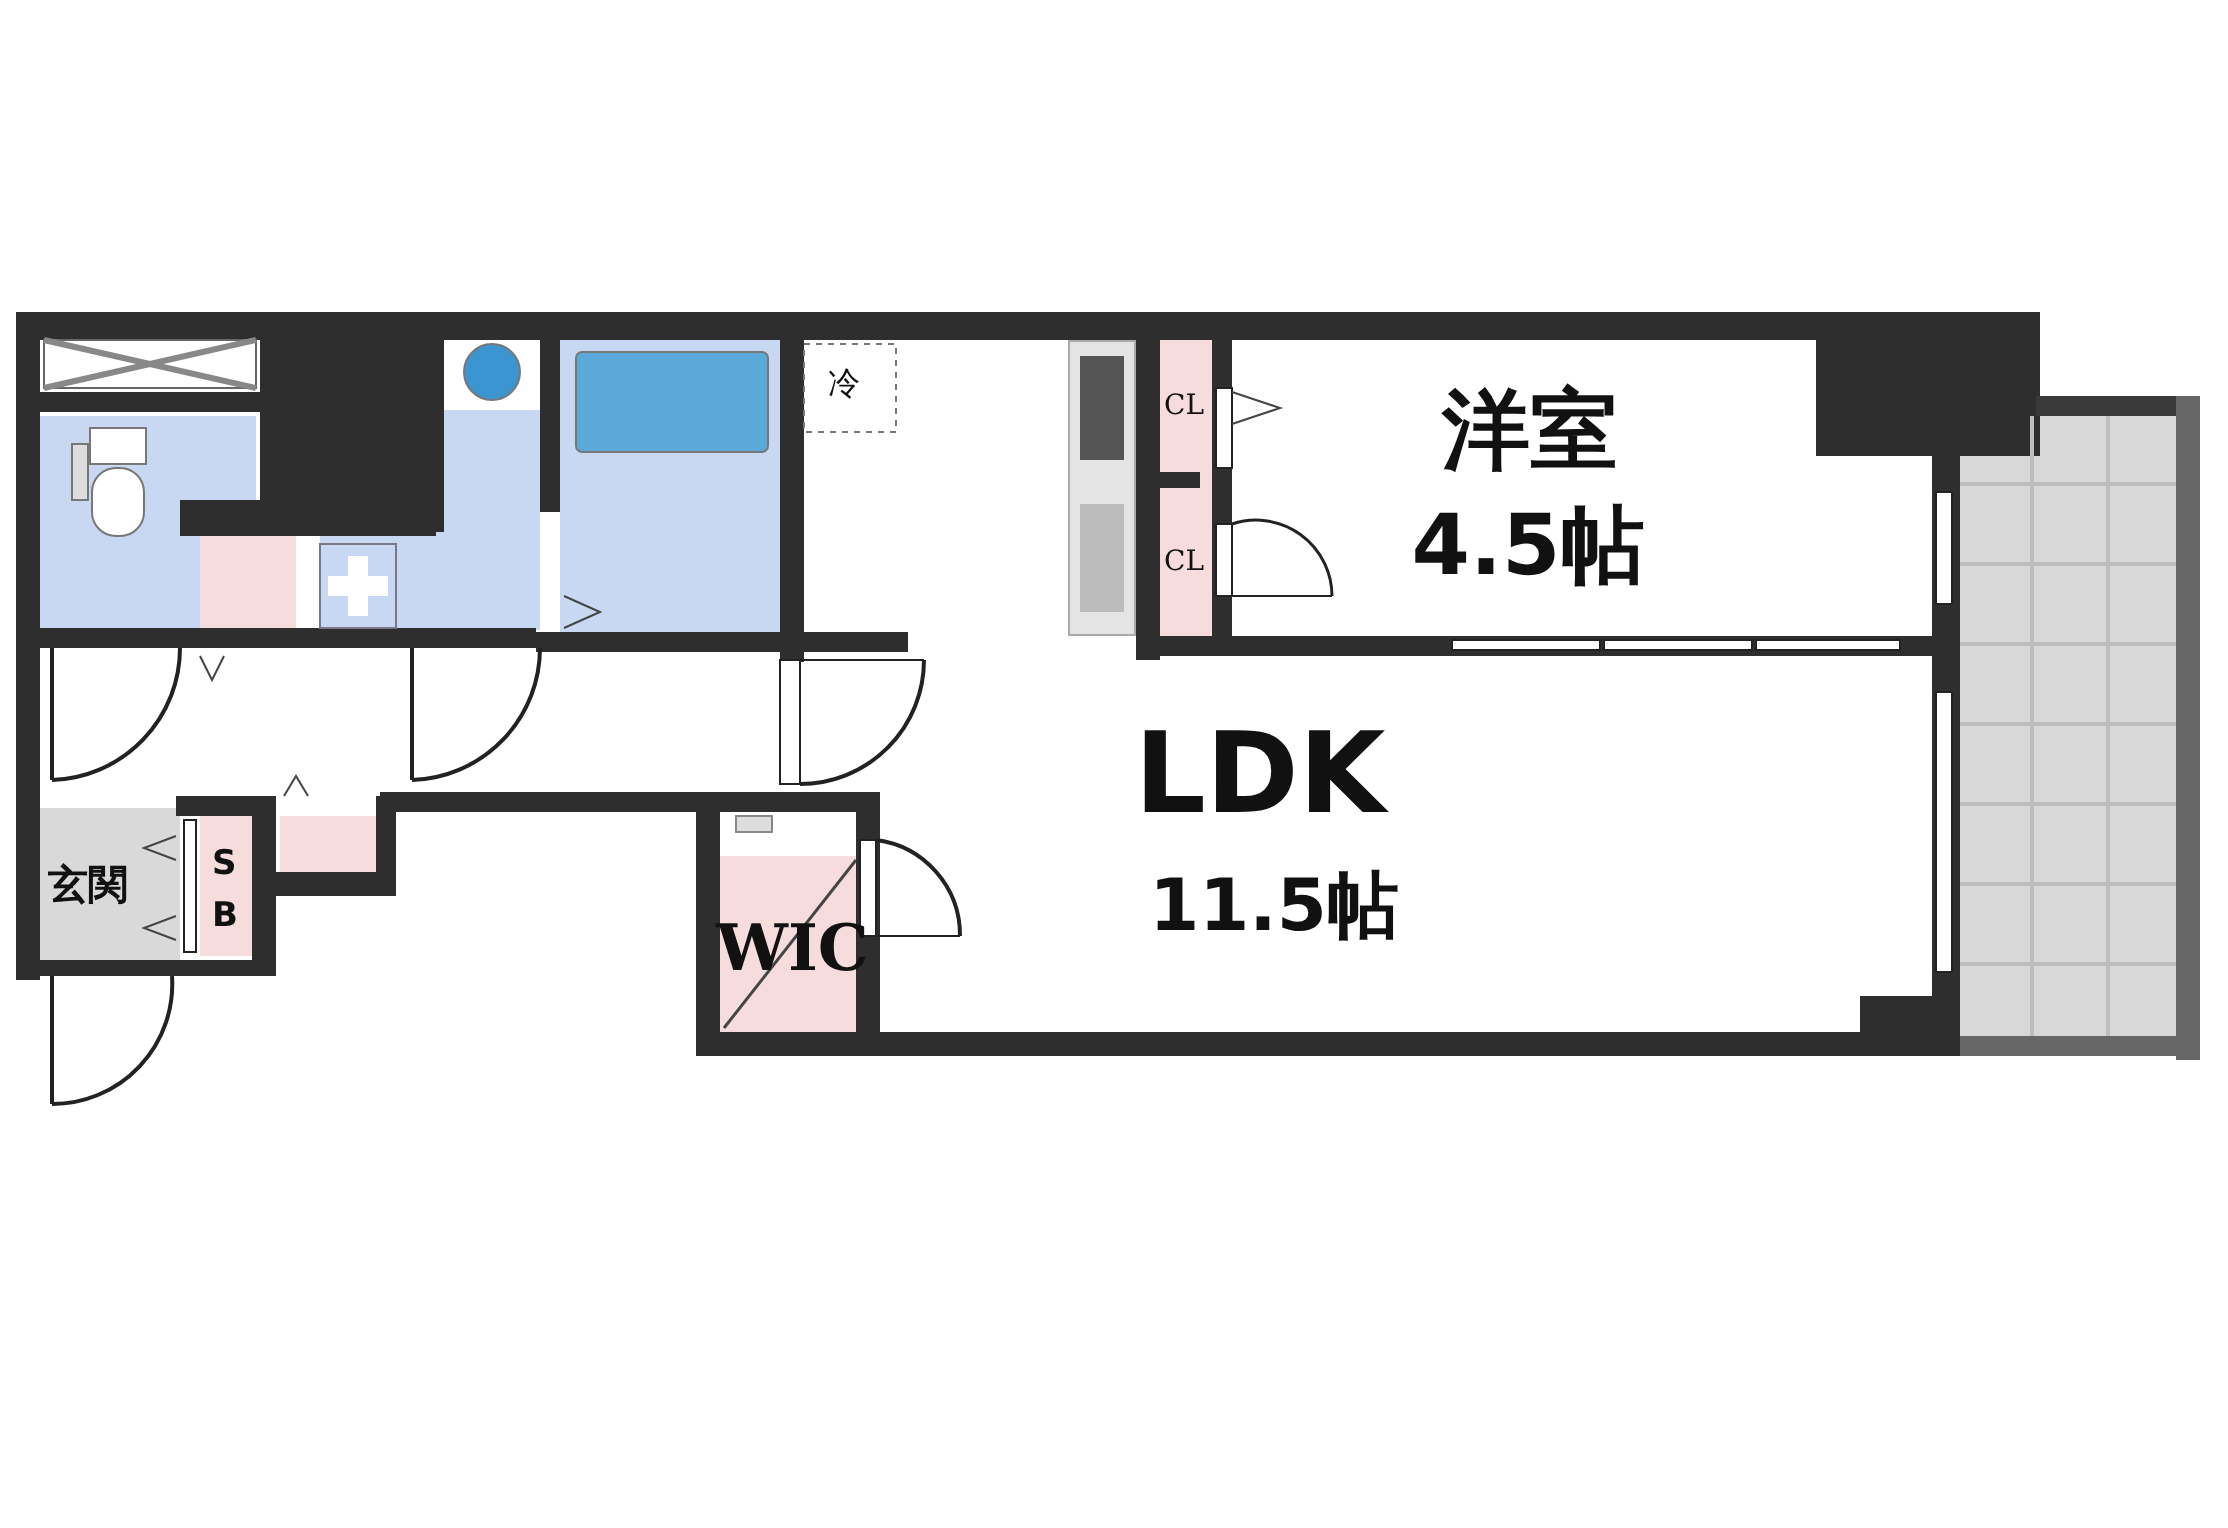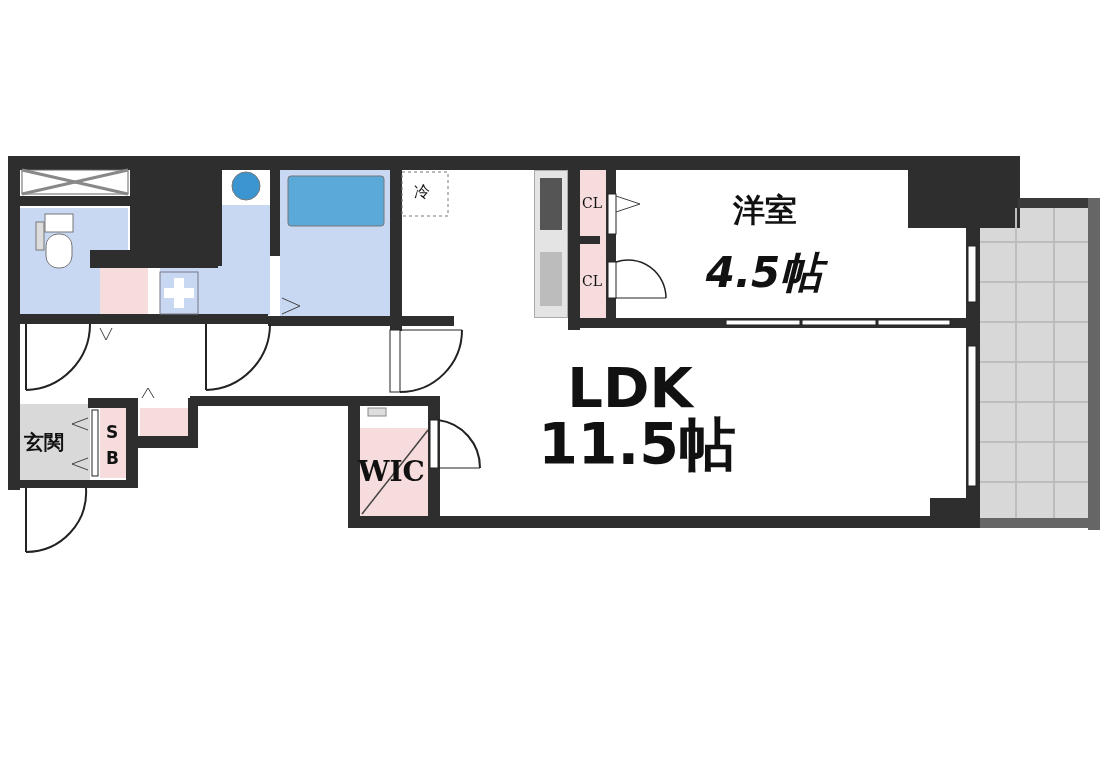--- a/index.html
+++ b/index.html
@@ -129,20 +129,20 @@
     <line x1="980" y1="362" x2="1088" y2="362"></line>
     <line x1="980" y1="402" x2="1088" y2="402"></line>
     <line x1="980" y1="442" x2="1088" y2="442"></line>
     <line x1="980" y1="482" x2="1088" y2="482"></line>
   </g>
 </svg>
 
 <div class="label" style="left:414px;top:184px;font-size:16px;font-weight:normal;">冷</div>
 <div class="label" style="left:582px;top:196px;font-size:14px;font-family:'DejaVu Serif',serif;font-weight:normal;">CL</div>
 <div class="label" style="left:582px;top:274px;font-size:14px;font-family:'DejaVu Serif',serif;font-weight:normal;">CL</div>
-<div class="label big" style="left:700px;top:194px;width:130px;font-size:32px;">洋室</div>
-<div class="label big" style="left:684px;top:252px;width:160px;font-size:42px;font-style:italic;">4.5帖</div>
+<div class="label big" style="left:700px;top:194px;width:130px;font-size:44px;">洋室</div>
+<div class="label big" style="left:684px;top:252px;width:160px;font-size:42px;">4.5帖</div>
 <div class="label big" style="left:560px;top:360px;width:140px;font-size:56px;">LDK</div>
-<div class="label big" style="left:532px;top:416px;width:210px;font-size:57px;">11.5帖</div>
+<div class="label big" style="left:532px;top:436px;width:210px;font-size:36px;">11.5帖</div>
 <div class="label" style="left:24px;top:432px;font-size:20px;">玄関</div>
 <div class="label" style="left:106px;top:424px;font-size:17px;">S</div>
 <div class="label" style="left:106px;top:450px;font-size:17px;">B</div>
-<div class="label" style="left:358px;top:458px;font-size:28px;font-family:'DejaVu Serif',serif;">WIC</div>
+<div class="label" style="left:358px;top:458px;font-size:32px;font-family:'DejaVu Serif',serif;">WIC</div>
 
 </body></html>

